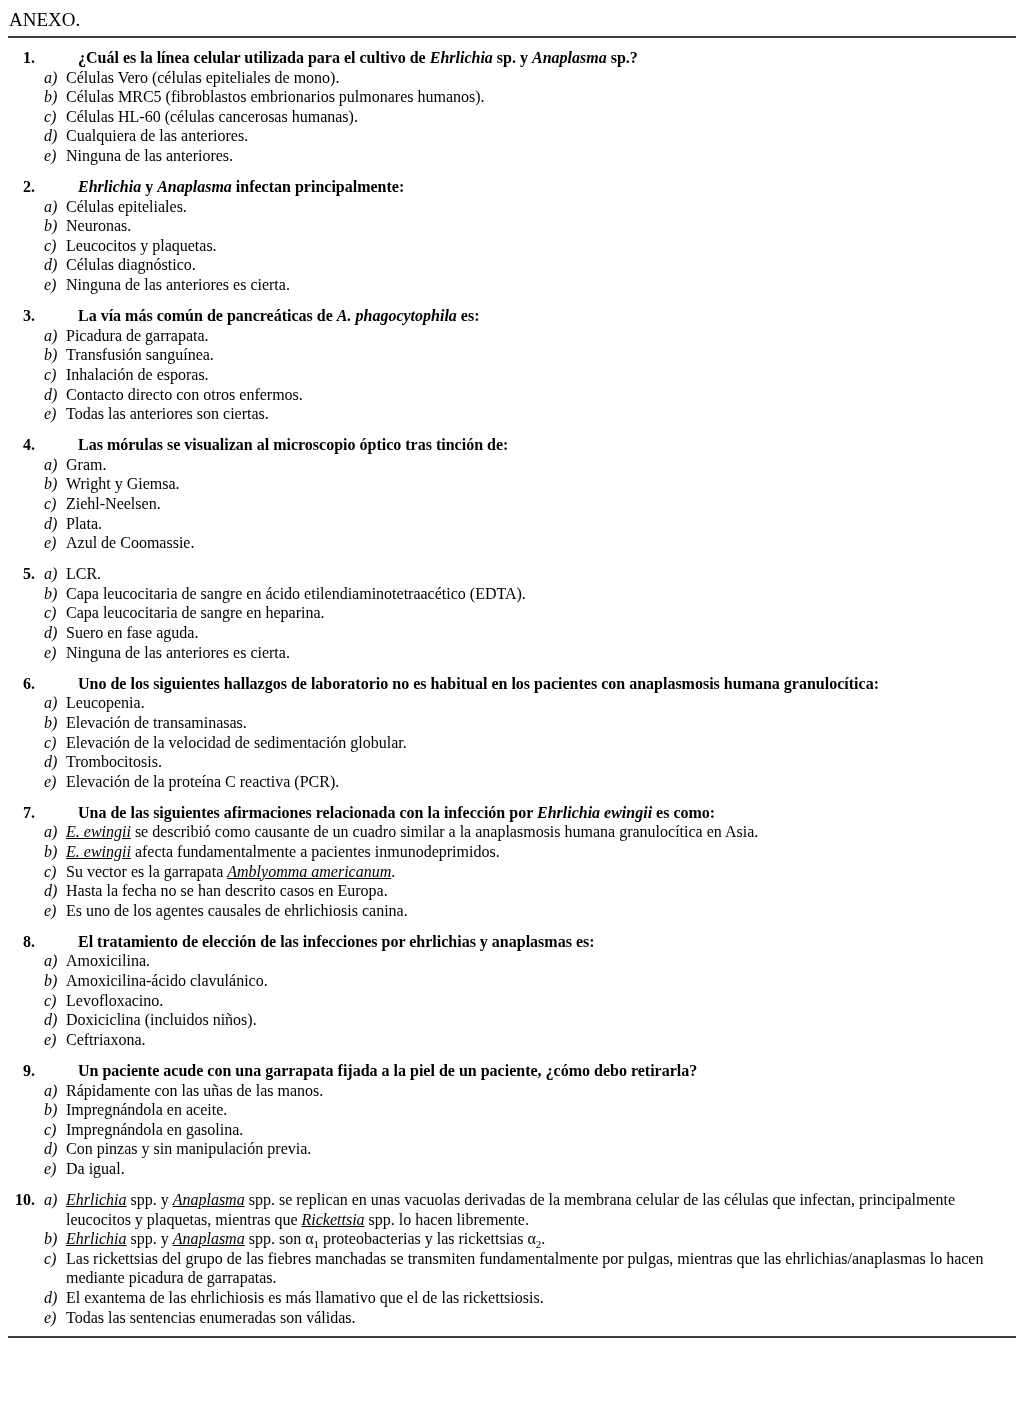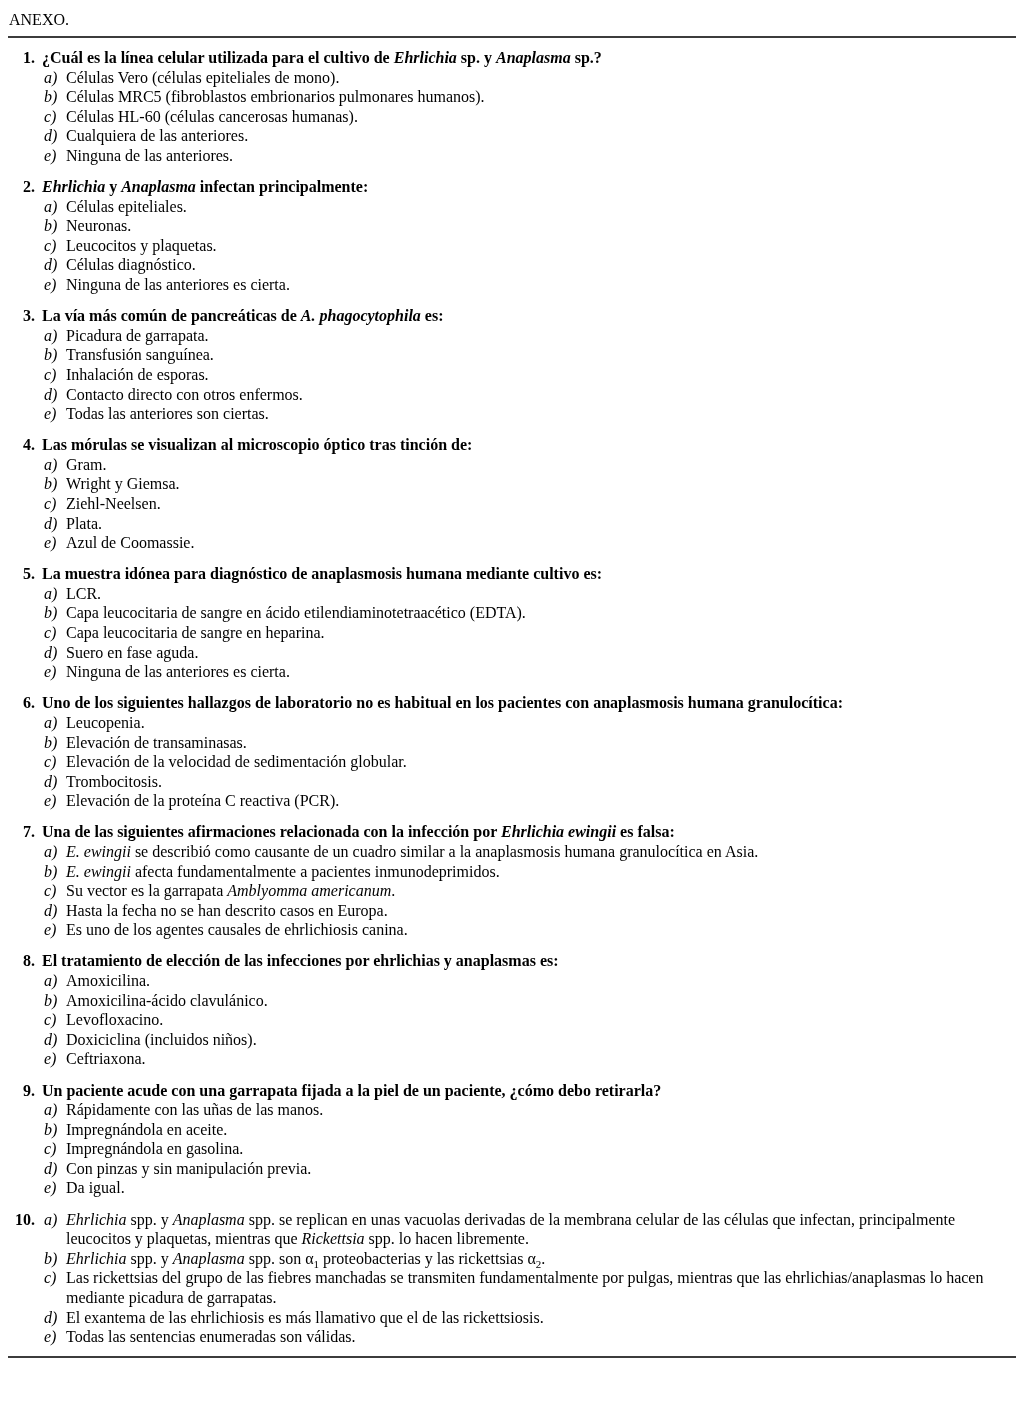--- a/index.html
+++ b/index.html
@@ -19,21 +19,21 @@
   .page {
     box-sizing: border-box;
     width: 1024px;
     height: 1401px;
     padding: 8px 8px 0 8px;
   }
   .doc-header {
     display: flex;
     align-items: baseline;
     gap: 25px;
-    font-size: 16px;
+    font-size: 19px;
     line-height: 24px;
     padding-left: 1px;
   }
   .doc-header .prefix { font-weight: 400; }
   .doc-header .title  { font-weight: 700; }
   .rule {
     border: none;
     border-top: 2px solid #3c3c3c;
     margin: 4px 0 0 0;
   }
@@ -51,35 +51,36 @@
     white-space: nowrap;
   }
   .qbody {
     flex: 1;
     padding-left: 7px;
     min-width: 0;
   }
   .qtitle {
     font-weight: 700;
     padding-right: 10px;
+    margin-left: 36px;
   }
   .qtitle .it { font-style: italic; }
   .option {
     display: flex;
     margin-left: 2px;
   }
   .oletter {
     flex: 0 0 22px;
     font-style: italic;
   }
   .otext {
     flex: 1;
     padding-right: 14px;
   }
-  .otext .it { font-style: italic; }
+  .otext .it { font-style: italic; text-decoration: underline; }
   sub {
     font-size: 11px;
     line-height: 0;
   }
 </style>
 </head>
 <body>
 
 <div class="page">
   <div class="doc-header">
@@ -187,21 +188,20 @@
           </div>
           <div class="option">
             <span class="oletter">e)</span>
             <span class="otext"><span>Azul de Coomassie.</span></span>
           </div>
         </div>
       </div>
       <div class="question">
         <div class="qnum">5.</div>
         <div class="qbody">
-          <div class="qtitle"><span>La muestra idónea para diagnóstico de anaplasmosis humana mediante cultivo es:</span></div>
           <div class="option">
             <span class="oletter">a)</span>
             <span class="otext"><span>LCR.</span></span>
           </div>
           <div class="option">
             <span class="oletter">b)</span>
             <span class="otext"><span>Capa leucocitaria de sangre en ácido etilendiaminotetraacético (EDTA).</span></span>
           </div>
           <div class="option">
             <span class="oletter">c)</span>
@@ -239,21 +239,21 @@
           </div>
           <div class="option">
             <span class="oletter">e)</span>
             <span class="otext"><span>Elevación de la proteína C reactiva (PCR).</span></span>
           </div>
         </div>
       </div>
       <div class="question">
         <div class="qnum">7.</div>
         <div class="qbody">
-          <div class="qtitle"><span>Una de las siguientes afirmaciones relacionada con la infección por </span><span class="it">Ehrlichia ewingii</span><span> es falsa:</span></div>
+          <div class="qtitle"><span>Una de las siguientes afirmaciones relacionada con la infección por </span><span class="it">Ehrlichia ewingii</span><span> es como:</span></div>
           <div class="option">
             <span class="oletter">a)</span>
             <span class="otext"><span class="it">E. ewingii</span><span> se describió como causante de un cuadro similar a la anaplasmosis humana granulocítica en Asia.</span></span>
           </div>
           <div class="option">
             <span class="oletter">b)</span>
             <span class="otext"><span class="it">E. ewingii</span><span> afecta fundamentalmente a pacientes inmunodeprimidos.</span></span>
           </div>
           <div class="option">
             <span class="oletter">c)</span>

